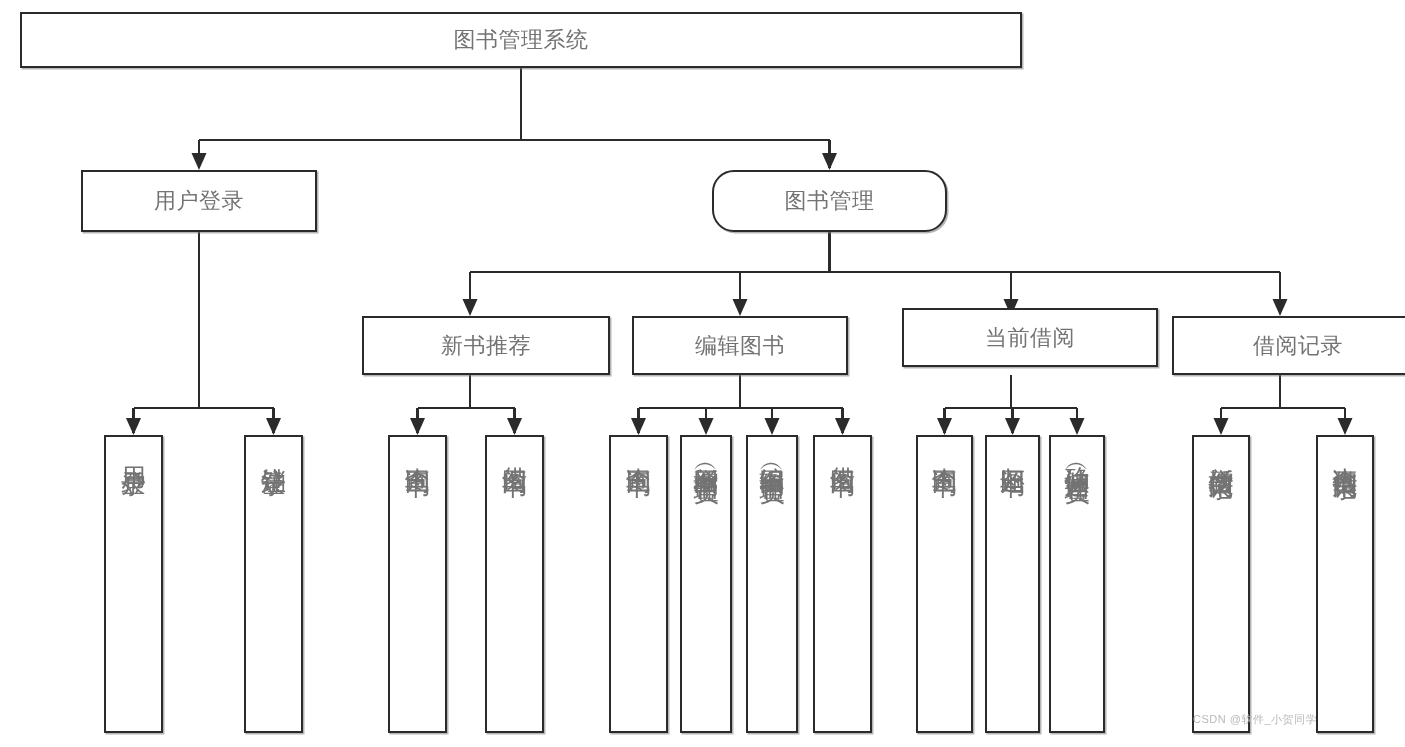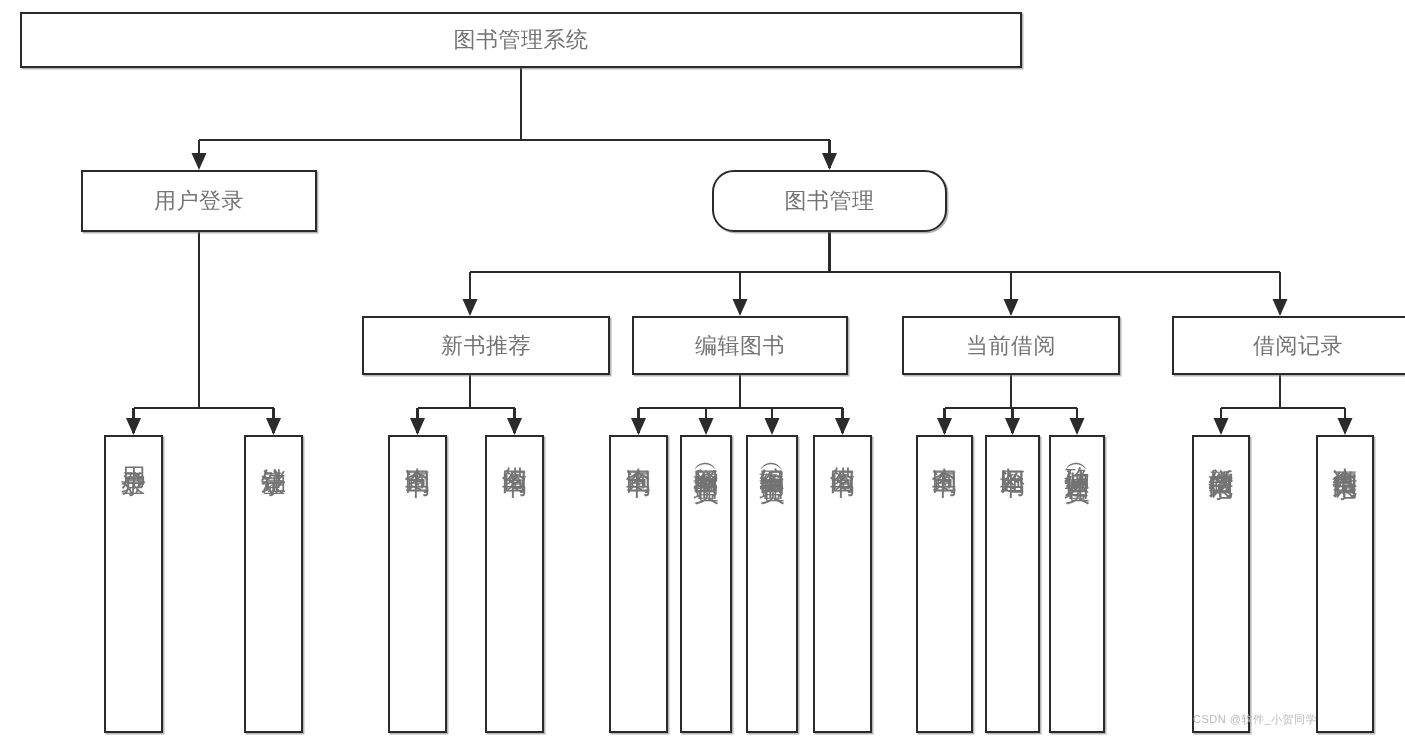--- a/index.html
+++ b/index.html
@@ -135,21 +135,21 @@
       </div>
       <div class="node horiz" style="left: 712px; top: 170px; width: 235px; height: 62px; border-radius: 22px;">
         <span class="node-label">图书管理</span>
       </div>
       <div class="node horiz" style="left: 362px; top: 316px; width: 248px; height: 59px;">
         <span class="node-label">新书推荐</span>
       </div>
       <div class="node horiz" style="left: 632px; top: 316px; width: 216px; height: 59px;">
         <span class="node-label">编辑图书</span>
       </div>
-      <div class="node horiz" style="left: 902px; top: 316px; width: 218px; height: 59px;">
+      <div class="node horiz" style="left: 902px; top: 308px; width: 256px; height: 59px;">
         <span class="node-label">当前借阅</span>
       </div>
       <div class="node horiz" style="left: 1172px; top: 316px; width: 252px; height: 59px;">
         <span class="node-label">借阅记录</span>
       </div>
       <div class="node vert" style="left: 104px; top: 435px; width: 59px; height: 298px;">
         <span class="node-label">用户登录</span>
       </div>
       <div class="node vert" style="left: 244px; top: 435px; width: 59px; height: 298px;">
         <span class="node-label">注销登录</span>

